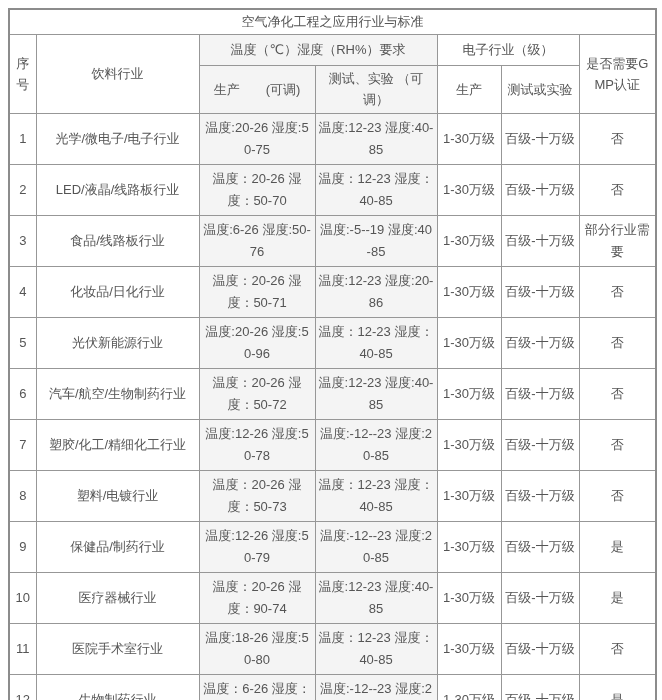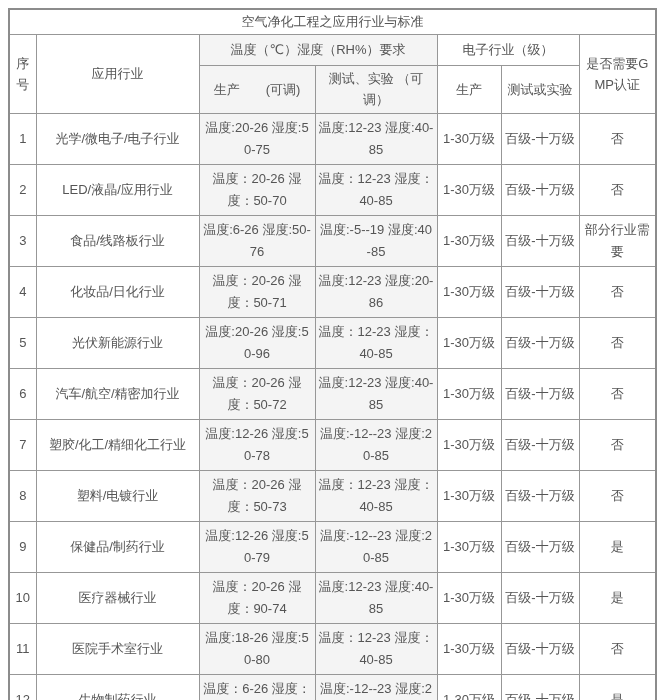--- a/index.html
+++ b/index.html
@@ -55,21 +55,21 @@
       <col style="width:64px">
       <col style="width:78px">
       <col style="width:77px">
     </colgroup>
     <tbody>
       <tr class="title-row">
         <th colspan="7">空气净化工程之应用行业与标准</th>
       </tr>
       <tr class="head-1">
         <th rowspan="2">序号</th>
-        <th rowspan="2">应用行业</th>
+        <th rowspan="2">饮料行业</th>
         <th colspan="2" class="shade">温度（℃）湿度（RH%）要求</th>
         <th colspan="2">电子行业（级）</th>
         <th rowspan="2">是否需要GMP认证</th>
       </tr>
       <tr class="head-2">
         <th class="shade">生产　　(可调)</th>
         <th class="shade">测试、实验 （可调）</th>
         <th>生产</th>
         <th>测试或实验</th>
       </tr>
@@ -78,21 +78,21 @@
         <td>1</td>
         <td>光学/微电子/电子行业</td>
         <td class="shade">温度:20-26 湿度:50-75</td>
         <td class="shade">温度:12-23 湿度:40-85</td>
         <td>1-30万级</td>
         <td>百级-十万级</td>
         <td>否</td>
       </tr>
       <tr class="data-row">
         <td>2</td>
-        <td>LED/液晶/应用行业</td>
+        <td>LED/液晶/线路板行业</td>
         <td class="shade">温度：20-26 湿度：50-70</td>
         <td class="shade">温度：12-23 湿度：40-85</td>
         <td>1-30万级</td>
         <td>百级-十万级</td>
         <td>否</td>
       </tr>
       <tr class="data-row">
         <td>3</td>
         <td>食品/线路板行业</td>
         <td class="shade">温度:6-26 湿度:50-76</td>
@@ -114,21 +114,21 @@
         <td>5</td>
         <td>光伏新能源行业</td>
         <td class="shade">温度:20-26 湿度:50-96</td>
         <td class="shade">温度：12-23 湿度：40-85</td>
         <td>1-30万级</td>
         <td>百级-十万级</td>
         <td>否</td>
       </tr>
       <tr class="data-row">
         <td>6</td>
-        <td>汽车/航空/精密加行业</td>
+        <td>汽车/航空/生物制药行业</td>
         <td class="shade">温度：20-26 湿度：50-72</td>
         <td class="shade">温度:12-23 湿度:40-85</td>
         <td>1-30万级</td>
         <td>百级-十万级</td>
         <td>否</td>
       </tr>
       <tr class="data-row">
         <td>7</td>
         <td>塑胶/化工/精细化工行业</td>
         <td class="shade">温度:12-26 湿度:50-78</td>

